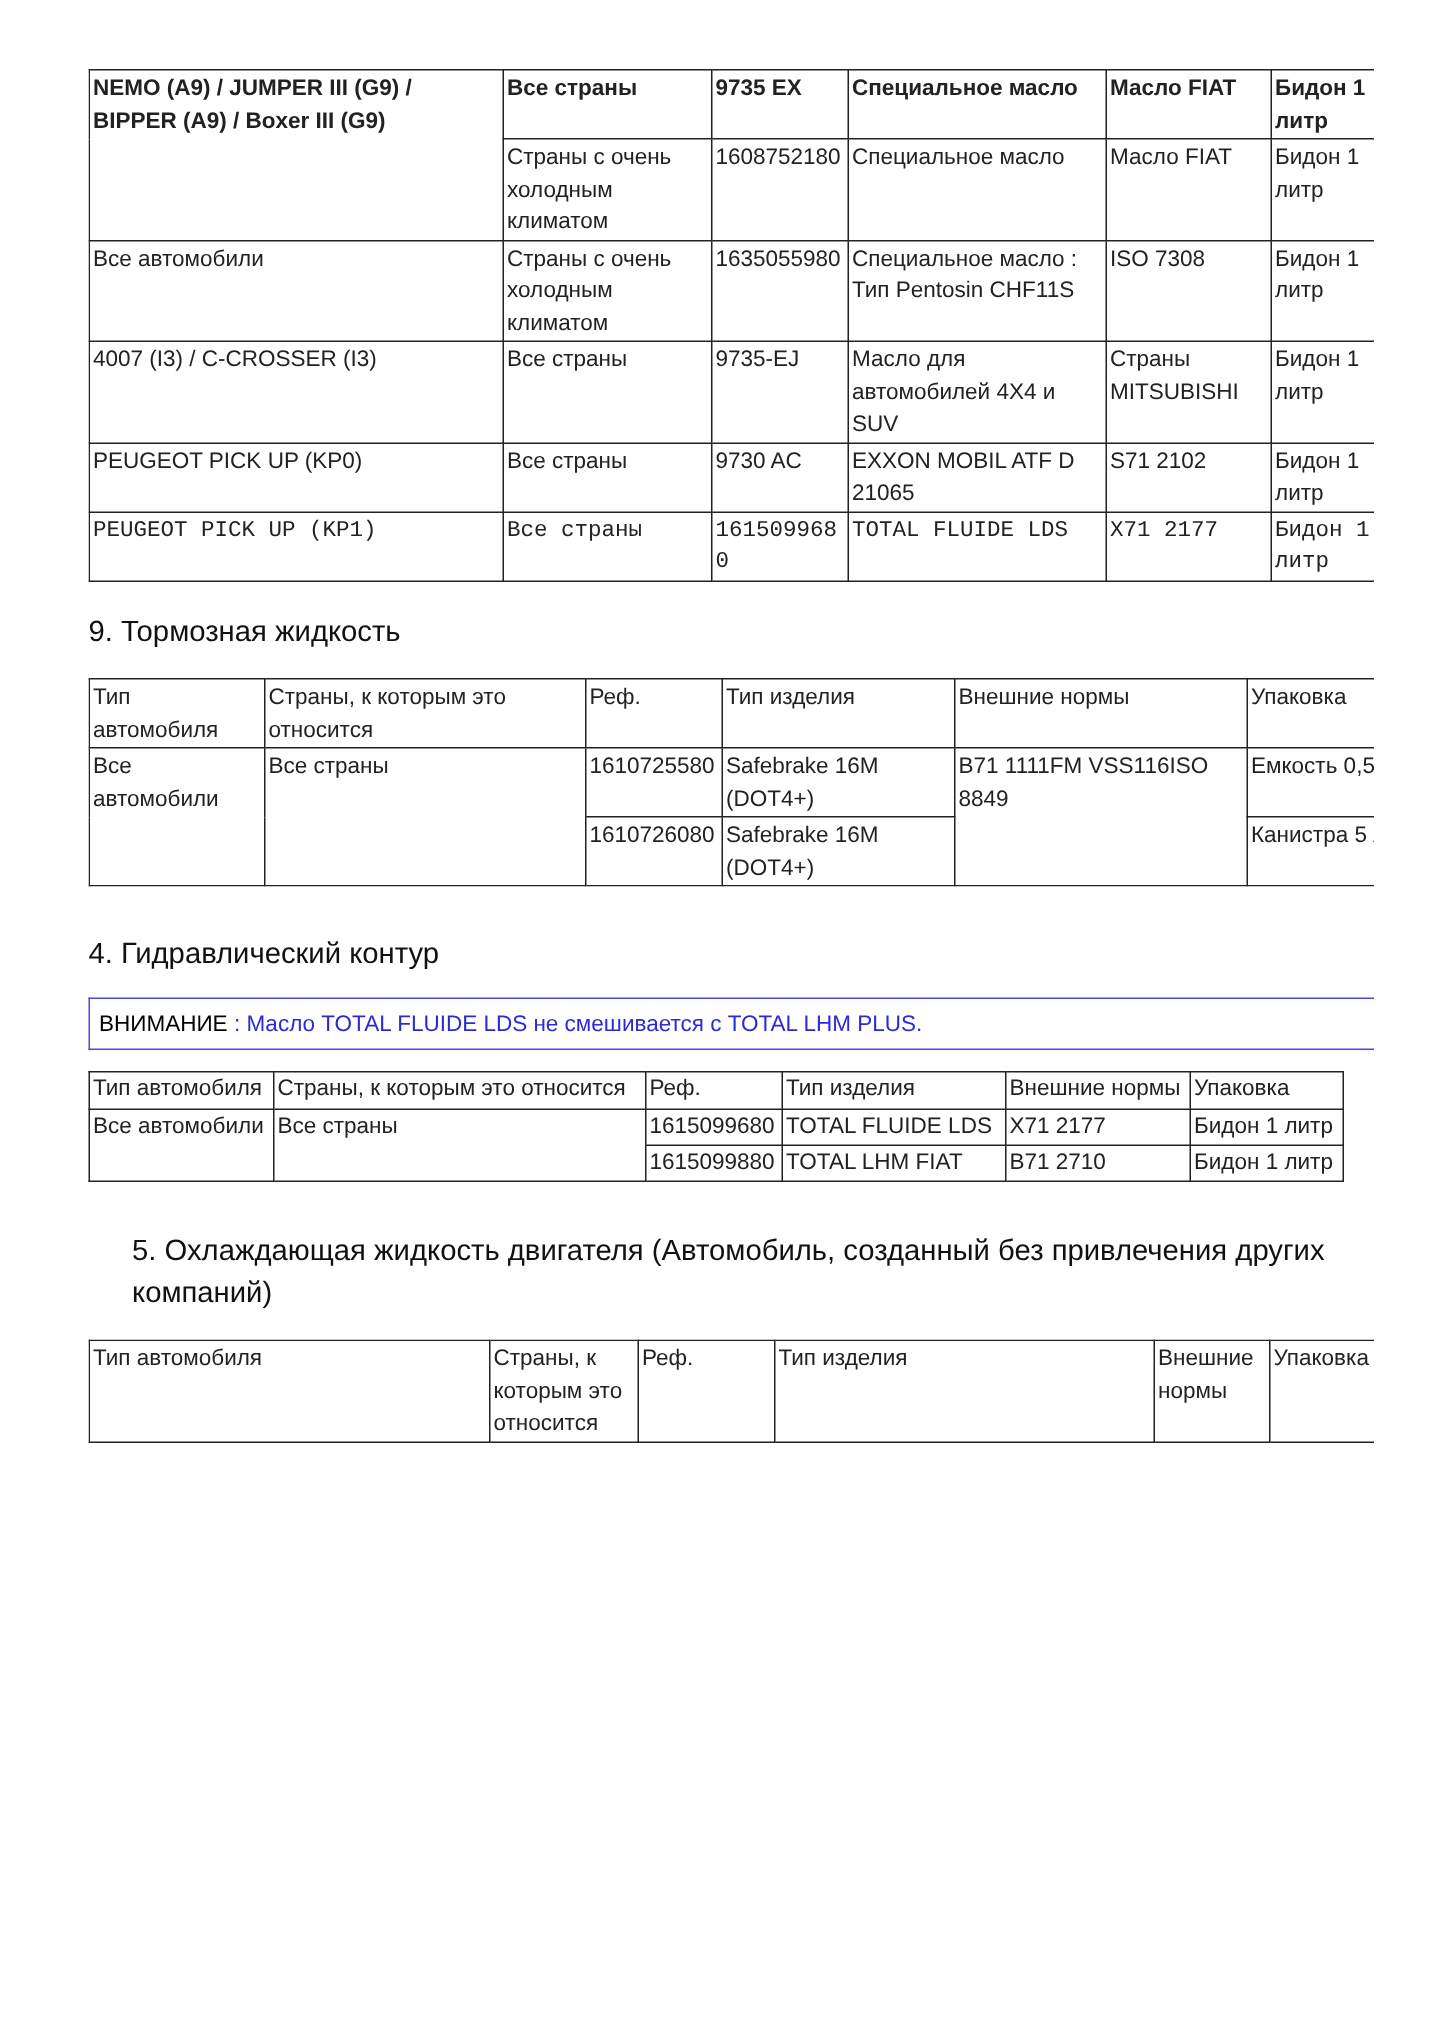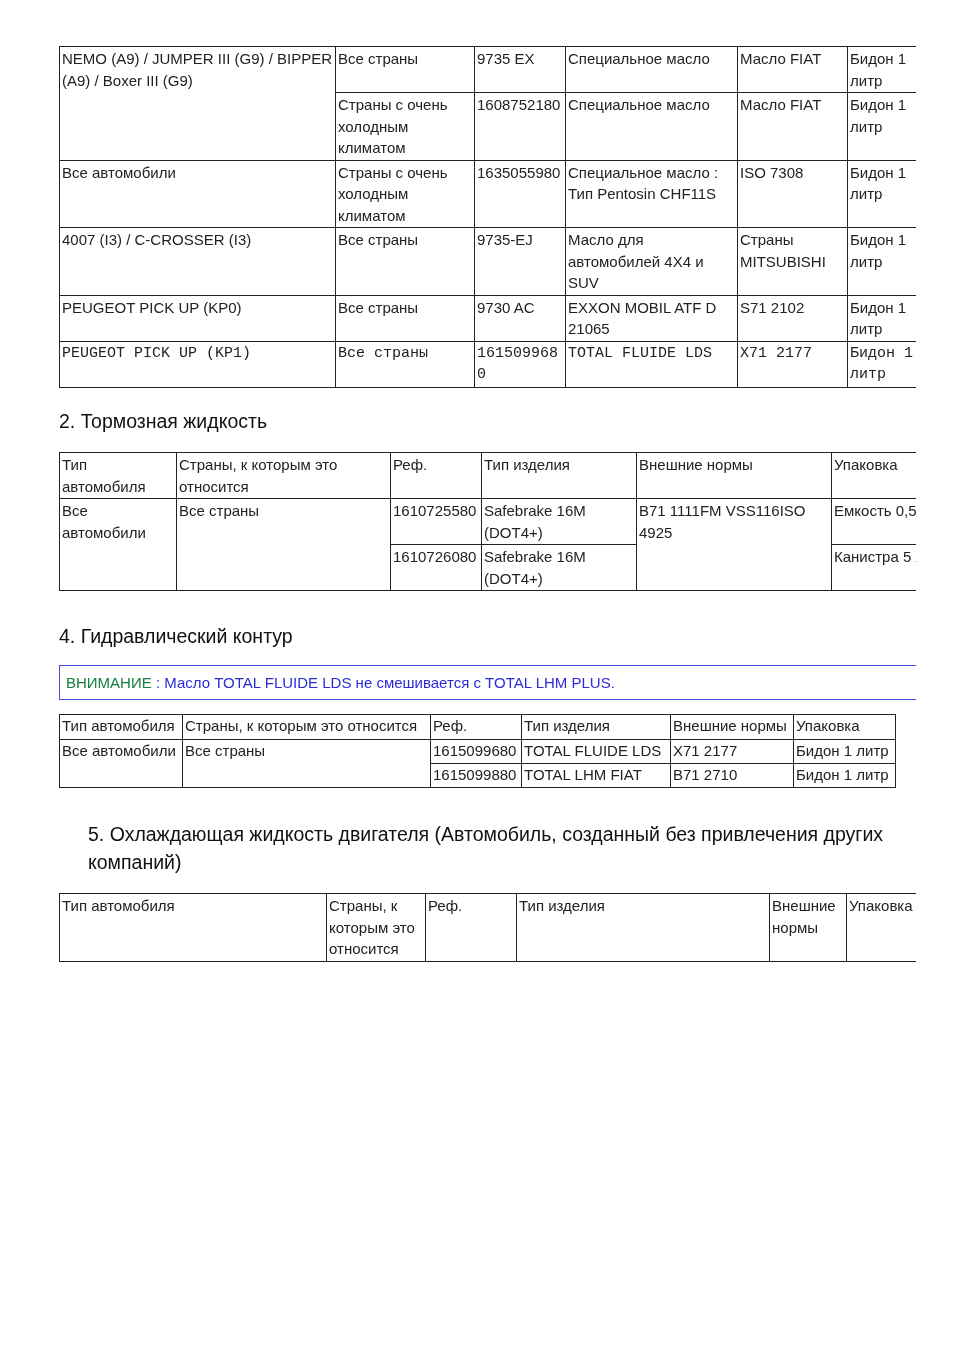--- a/index.html
+++ b/index.html
@@ -13,37 +13,37 @@
   .t-nb td:last-child { border-right: none; }
   h2 {
     position: absolute; left: 59px; margin: 0; font-weight: normal;
     font-size: 19.5px; line-height: 28px; color: #111; width: 860px;
   }
   .note {
     position: absolute; left: 59px; top: 665px; width: 857px; height: 35px;
     border-top: 1.5px solid #4a4ad8; border-bottom: 1.5px solid #4a4ad8; border-left: 1.5px solid #4a4ad8;
     box-sizing: border-box; font-size: 15px; color: #2b2bd6; padding: 8px 6px 0 6px;
   }
-  .note .lbl { color: #15803d; }
+  .note .lbl { color: #000000; }
 </style>
 </head>
 <body>
 
 <div class="clip" style="top:46px;">
   <table class="t-nb" style="width:880px;">
     <colgroup>
         <col style="width:276px">
         <col style="width:139px">
         <col style="width:91px">
         <col style="width:172px">
         <col style="width:110px">
         <col style="width:92px">
       </colgroup>
     <tbody>
-        <tr style="height:46px;">
+        <tr style="height:46px;font-weight:bold;">
       <td rowspan="2">NEMO (A9) / JUMPER III (G9) / BIPPER (A9) / Boxer III (G9)</td>
       <td>Все страны</td>
       <td>9735 EX</td>
       <td>Специальное масло</td>
       <td>Масло FIAT</td>
       <td>Бидон 1 литр</td>
     </tr>
     <tr style="height:67px;">
       <td>Страны с очень холодным климатом</td>
       <td>1608752180</td>
@@ -80,21 +80,21 @@
       <td>Все страны</td>
       <td>1615099680</td>
       <td>TOTAL FLUIDE LDS</td>
       <td>X71 2177</td>
       <td>Бидон 1 литр</td>
     </tr>
   </tbody>
     </table>
 </div>
 
-<h2 style="top:407px;">2. Тормозная жидкость</h2>
+<h2 style="top:407px;">9. Тормозная жидкость</h2>
 <div class="clip" style="top:452px;">
   <table class="t-nb" style="width:880px;">
     <colgroup>
         <col style="width:117px">
         <col style="width:214px">
         <col style="width:91px">
         <col style="width:155px">
         <col style="width:195px">
         <col style="width:108px">
       </colgroup>
@@ -105,21 +105,21 @@
       <td>Реф.</td>
       <td>Тип изделия</td>
       <td>Внешние нормы</td>
       <td>Упаковка</td>
     </tr>
     <tr style="height:46px;">
       <td rowspan="2">Все автомобили</td>
       <td rowspan="2">Все страны</td>
       <td>1610725580</td>
       <td>Safebrake 16M (DOT4+)</td>
-      <td rowspan="2">B71 1111FM VSS116ISO 4925</td>
+      <td rowspan="2">B71 1111FM VSS116ISO 8849</td>
       <td>Емкость 0,5 л</td>
     </tr>
     <tr style="height:46px;">
       <td>1610726080</td>
       <td>Safebrake 16M (DOT4+)</td>
       <td>Канистра 5 л</td>
     </tr>
   </tbody>
     </table>
 </div>

